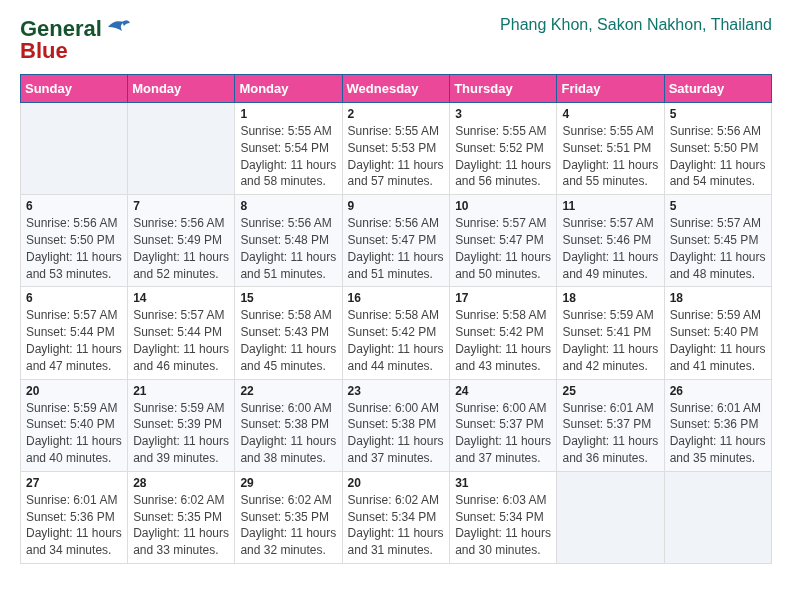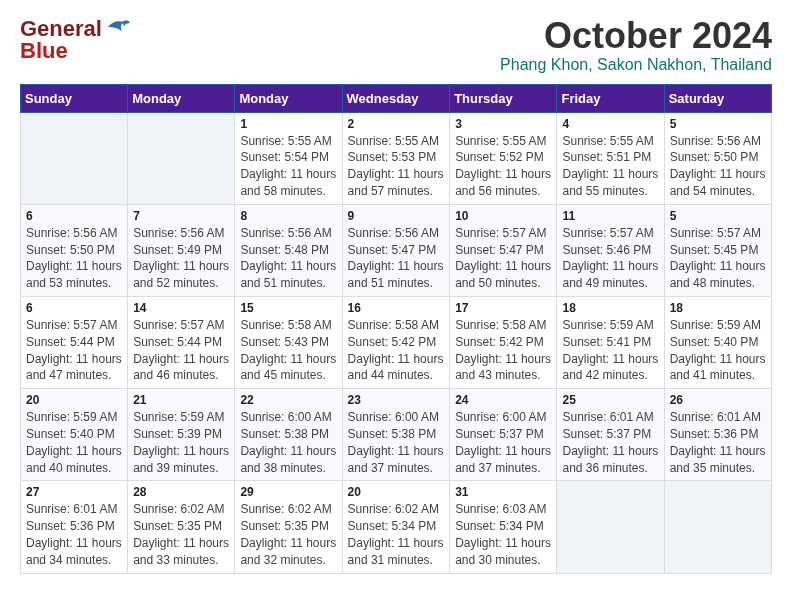--- a/index.html
+++ b/index.html
@@ -37,21 +37,21 @@
     .location-title {
       font-size: 16px;
       color: #0f766e;
     }
     .calendar {
       width: 100%;
       border-collapse: collapse;
       border: 1px solid #ccc;
     }
     .calendar th {
-      background: #4c1d95;
+      background: #ec4899;
       color: #fff;
       font-size: 13px;
       font-weight: bold;
       padding: 6px 4px;
       text-align: left;
       border: 1px solid #2060a0;
     }
     .calendar td {
       vertical-align: top;
       padding: 4px 5px;
@@ -81,31 +81,30 @@
       background: #f0f3f7 !important;
     }
   </style>
 </head>
 <body>
 
 <div class="header">
   <div class="logo">
     <div class="logo-wrapper">
       <div style="display:flex;align-items:flex-start;">
-        <span style="font-size:22px;font-weight:bold;color:#7f1d1d;">General</span>
+        <span style="font-size:22px;font-weight:bold;color:#14532d;">General</span>
         <svg width="26" height="22" viewBox="0 0 26 22" style="margin-left:2px;margin-top:1px;">
           <path d="M4 10 Q10 2 20 5 Q15 8 18 14 Q12 10 4 10Z" fill="#2f6eb5"></path>
           <path d="M18 5 Q24 1 26 6 Q22 6 20 9Z" fill="#2f6eb5"></path>
         </svg>
       </div>
     </div>
     <span style="font-size:22px;font-weight:bold;color:#b91c1c;margin-top:-4px;">Blue</span>
   </div>
   <div class="title-block">
-    <div class="month-title">October 2024</div>
     <div class="location-title">Phang Khon, Sakon Nakhon, Thailand</div>
   </div>
 </div>
 
 <table class="calendar">
   <thead>
     <tr>
     <th>Sunday</th>
         <th>Monday</th>
         <th>Monday</th>

